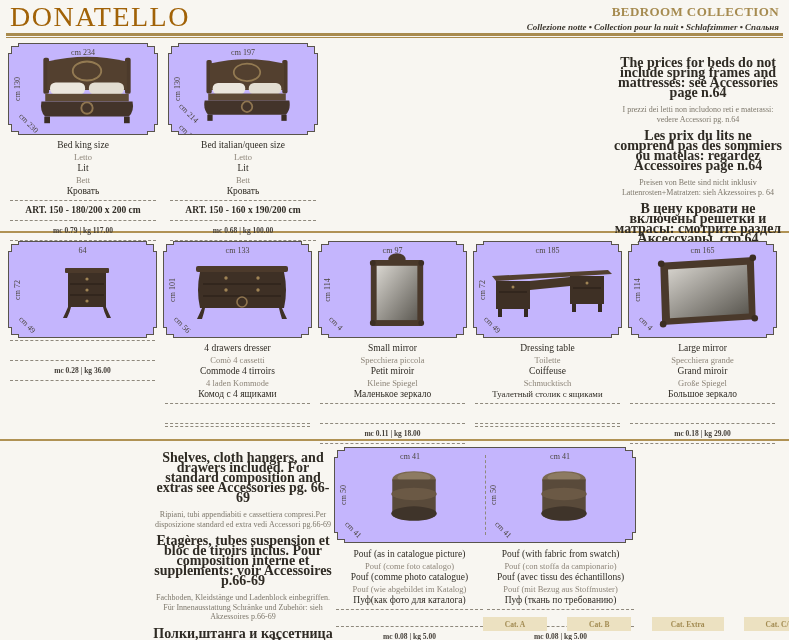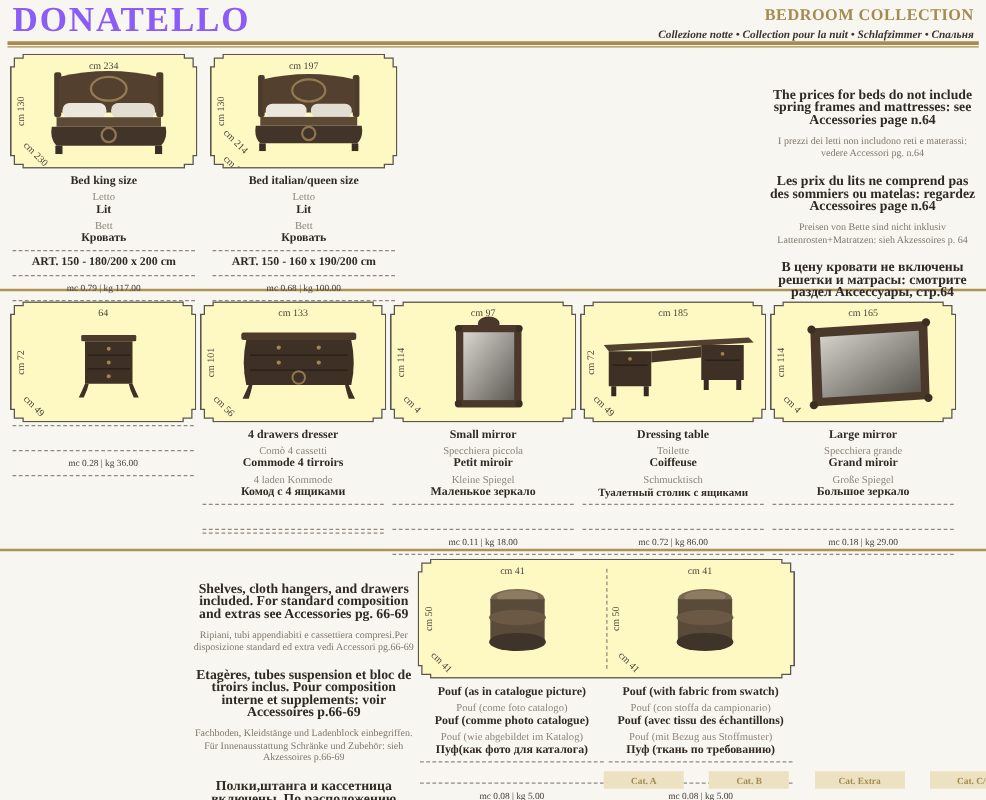--- a/index.html
+++ b/index.html
@@ -1,63 +1,63 @@
 <!DOCTYPE html>
 <html><head>
 <meta charset="utf-8">
 <style>
   * { box-sizing: border-box; }
   body { margin:0; background:#eceae4; font-family:"Liberation Serif", serif; }
   .page { width:789px; height:640px; position:relative; background:#f8f6f1; color:#3a352d; overflow:hidden; margin:0 auto; }
 
   
   .header { display:flex; justify-content:space-between; align-items:flex-start; padding:2px 10px 0 10px; height:32px; }
-  .brand { font-size:28px; font-weight:bold; color:#8b5cf6; letter-spacing:1.5px; line-height:30px; }
+  .brand { font-size:28px; font-weight:normal; color:#a16207; letter-spacing:1.5px; line-height:30px; }
   .header-right { text-align:right; padding-top:2px;margin-left:48px; }
   .collection { font-size:13px; font-weight:bold; color:#a68b50; letter-spacing:0.4px; }
   .subtitle { font-size:9px; font-style:italic; font-weight:bold; color:#3a352d; margin-top:2px; }
   .double-rule { height:5px; border-top:3px solid #a98b4e; border-bottom:1px solid #a98b4e; margin:1px 6px 0 6px; }
   .section-rule { height:2px; background:#b09254; margin:0; }
 
   
   .card { width:150px; }
   .frame { position:relative; background:#59544c;
     clip-path: polygon(0 10px,3px 10px,3px 3px,10px 3px,10px 0,
       calc(100% - 10px) 0,calc(100% - 10px) 3px,calc(100% - 3px) 3px,calc(100% - 3px) 10px,100% 10px,
       100% calc(100% - 10px),calc(100% - 3px) calc(100% - 10px),calc(100% - 3px) calc(100% - 3px),calc(100% - 10px) calc(100% - 3px),calc(100% - 10px) 100%,
       10px 100%,10px calc(100% - 3px),3px calc(100% - 3px),3px calc(100% - 10px),0 calc(100% - 10px)); }
-  .inner { position:absolute; inset:1px; background:#fef9c3;
+  .inner { position:absolute; inset:1px; background:#c4b5fd;
     clip-path: polygon(0 10px,3px 10px,3px 3px,10px 3px,10px 0,
       calc(100% - 10px) 0,calc(100% - 10px) 3px,calc(100% - 3px) 3px,calc(100% - 3px) 10px,100% 10px,
       100% calc(100% - 10px),calc(100% - 3px) calc(100% - 10px),calc(100% - 3px) calc(100% - 3px),calc(100% - 10px) calc(100% - 3px),calc(100% - 10px) 100%,
       10px 100%,10px calc(100% - 3px),3px calc(100% - 3px),3px calc(100% - 10px),0 calc(100% - 10px)); }
   .dim { position:absolute; font-size:8px; color:#49443c; white-space:nowrap; }
   .dim-top { top:4px; left:0; right:0; text-align:center; }
   .dim-left { left:-7px; top:50%; transform:translate(0,-50%) rotate(-90deg); width:30px; text-align:center; }
   .dim-diag { left:8px; bottom:16px; transform:rotate(45deg); transform-origin:left bottom; }
   .dim-diag2 { left:8px; bottom:5px; transform:rotate(45deg); transform-origin:left bottom; }
   .photo { position:absolute; inset:6px 6px 4px 14px; display:flex; align-items:center; justify-content:center; }
   .names { text-align:center; margin-top:5px; line-height:11.5px; white-space:nowrap; }
-  .nb { font-weight:bold; font-size:9.5px; color:#2f2b24;text-align:center; }
+  .nb { font-weight:normal; font-size:9.5px; color:#2f2b24;text-align:center; }
   .ng { font-size:8.5px; color:#8d8579; }
   .dash { border-top:1px dashed #8f897d; height:0; margin:2px 2px; }
   .art { text-align:center; font-weight:bold; font-size:9.5px; color:#2f2b24; padding:2px 0; min-height:15px; }
-  .wt { text-align:center; font-weight:normal; font-size:7.5px; color:#45403a; padding:3px 0; }
+  .wt { text-align:center; font-weight:bold; font-size:7.5px; color:#45403a; padding:3px 0; }
 
   
   .sec1 { position:relative; height:193px; }
   .sec1-cards { position:absolute; left:8px; top:5px; display:flex; gap:10px; }
   .sec1 .frame { height:92px; }
   .notes { text-align:center; }
   .notes p { margin:0 0 7px 0; }
-  .notes .b { font-weight:bold; font-size:11px; line-height:10px; color:#2f2b24;margin-top:13px; }
+  .notes .b { font-weight:bold; font-size:14px; line-height:10px; color:#2f2b24; }
   .notes .g { font-size:8px; line-height:9.5px; color:#7e786c; }
   .bed-notes { position:absolute; right:6px; top:20px; width:170px; }
 
-  .sec2 { height:206px; display:flex; justify-content:space-between; padding:8px 24px 0 8px; }
+  .sec2 { height:206px; display:flex; justify-content:space-between; padding:8px 12px 0 8px; }
   .sec2 .card { width:149px; }
   .sec2 .frame { height:97px; }
 
   .sec3 { position:relative; height:197px; }
   .bottom-notes { position:absolute; left:153px; top:12px; width:180px; }
   .pouf-area { position:absolute; left:334px; top:6px; width:302px; }
   .pouf-frame { height:96px; }
   .pouf-half { position:absolute; top:1px; bottom:1px; width:150px; }
   .pouf-half.left { left:1px; }
   .pouf-half.right { right:1px; }
@@ -304,21 +304,20 @@
       <div class="names">
         <div class="nb">Dressing table</div>
         <div class="ng">Toilette</div>
         <div class="nb">Coiffeuse</div>
         <div class="ng">Schmucktisch</div>
         <div class="nb" style="font-size:8.8px">Туалетный столик с ящиками</div>
       </div>
       <div class="dash"></div>
       <div class="art"></div>
       <div class="dash"></div>
-      <div class="wt">mc 0.72 | kg 86.00</div>
       <div class="dash"></div>
     </div>
 
     <div class="card">
       <div class="frame">
         <div class="inner">
           <span class="dim dim-top">cm 165</span>
           <span class="dim dim-left">cm 114</span>
           <span class="dim dim-diag">cm 4</span>
           <div class="photo">

